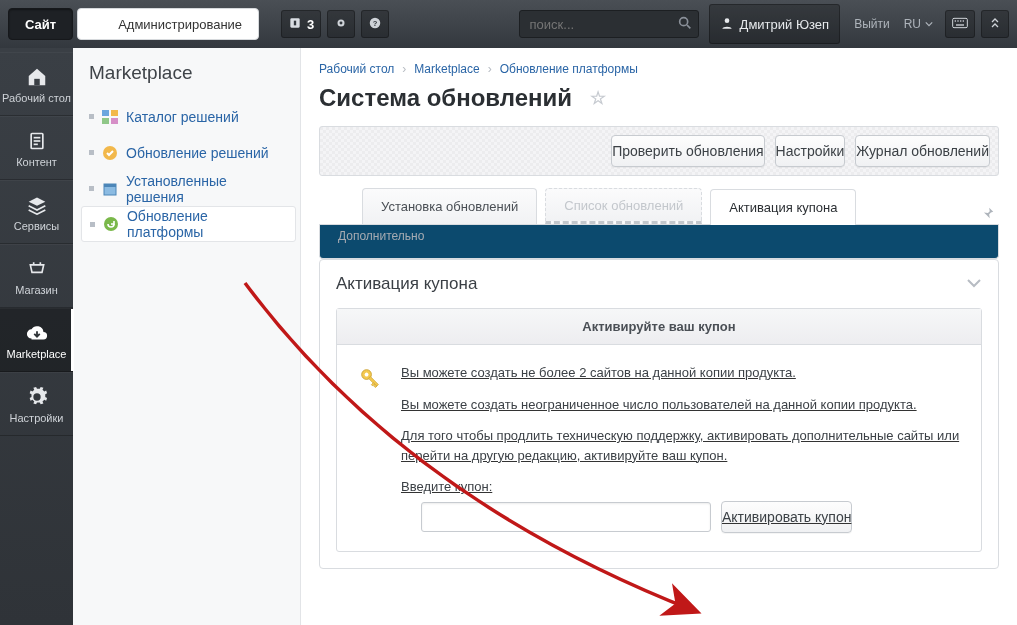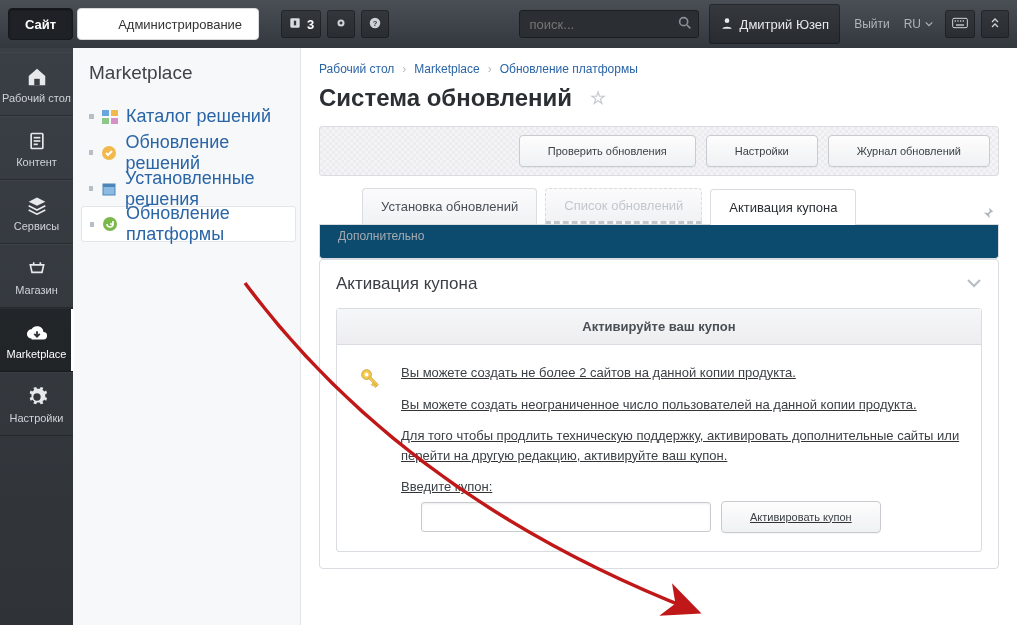--- a/index.html
+++ b/index.html
@@ -26,35 +26,35 @@
   .rail { width:73px; background:linear-gradient(#3a3f45,#2f3338); min-height:577px; display:flex; flex-direction:column; align-items:stretch; padding-top:4px;}
   .rail-item { height:64px; display:flex; flex-direction:column; align-items:center; justify-content:center; gap:3px; color:#cfd3d8; font-size:11px; text-align:center; border-top:1px solid rgba(255,255,255,.04); border-bottom:1px solid rgba(0,0,0,.25); position:relative;}
   .rail-item.active { background:rgba(0,0,0,.35); color:#fff; }
   .rail-item.active::after{ content:""; position:absolute; right:-1px; top:0; bottom:0; width:3px; background:#fff;}
   .rail-ico { width:26px; height:24px; display:flex; align-items:center; justify-content:center; color:#e6e8eb;}
   
   
   .sidebar { width:228px; background:#f7f8f9; border-right:1px solid #e2e4e7; min-height:577px; padding:14px 4px 0 8px;}
   .sidebar h2 { font-size:19px; font-weight:normal; color:#3f4449; margin:0 6px 14px 8px;}
   .snav { list-style:none; }
-  .snav li { display:flex; align-items:center; height:36px; padding:0 8px; gap:8px; color:#2a65a6; font-size:18px; border-top:1px solid transparent;}
+  .snav li { display:flex; align-items:center; height:36px; padding:0 8px; gap:8px; color:#2a65a6; font-size:14px; border-top:1px solid transparent;}
   .snav li .bullet{ width:5px;height:5px;background:#b8bec6; }
   .snav li.active { background:#fff; border:1px solid #e3e5e8; border-radius:3px; color:#2a65a6; font-weight:normal;}
   .snav li .mico { width:16px; height:16px; display:inline-flex; align-items:center; justify-content:center;}
   
   
   .main { flex:1; background:#fff; min-height:577px; padding:14px 18px 16px 18px; position:relative;}
   .crumbs { font-size:12px; color:#8a9099; display:flex; gap:8px; align-items:center; margin-bottom:8px;}
   .crumbs a { color:#2a65a6; text-decoration:none;}
   .crumbs .sep { color:#b7bcc3;}
   h1 { font-size:24px; font-weight:bold; color:#2b2f33; display:flex; align-items:center; gap:18px; margin-bottom:14px;}
   .star { color:#c6cad0; font-size:18px;}
   
   .toolbar { background:repeating-conic-gradient(#ececee 0% 25%, #f4f4f6 0% 50%) 0/6px 6px; border:1px solid #d9dce0; border-radius:3px; padding:8px; display:flex; justify-content:flex-end; gap:10px; margin-bottom:12px;}
-  .btn { height:32px; padding:0 28px; background:linear-gradient(#fdfdfd,#f0f1f3); border:1px solid #c7cbd0; border-radius:4px; color:#3c4146; font-size:11px; display:inline-flex; align-items:center; box-shadow:0 1px 0 rgba(0,0,0,.04);}
+  .btn { height:32px; padding:0 0; background:linear-gradient(#fdfdfd,#f0f1f3); border:1px solid #c7cbd0; border-radius:4px; color:#3c4146; font-size:14px; display:inline-flex; align-items:center; box-shadow:0 1px 0 rgba(0,0,0,.04);}
   
   .tabs { display:flex; align-items:flex-end; gap:8px; border-bottom:1px solid #d9dce0; position:relative; margin-bottom:0;padding-left:43px;}
   .tab { height:36px; padding:0 18px; display:flex; align-items:center; border:1px solid #d9dce0; border-bottom:none; border-radius:4px 4px 0 0; background:linear-gradient(#fbfbfc,#f1f2f4); color:#4a4f55; font-size:13px;}
   .tab.disabled { color:#c3c7cc; border-style:dashed;}
   .tab.active { background:#fff; color:#2b2f33; position:relative; top:1px;}
   .pin { margin-left:auto; color:#aeb4bb; padding:6px 4px 0 0;}
   
   .subtabs { border:1px solid #d9dce0; border-top:none; background:#0c4a6e; height:34px; display:flex; align-items:flex-start; padding:0 10px; border-radius:0 0 4px 4px; margin-bottom:0;}
   .subtab { color:#a6abb2; font-size:12px; padding:4px 8px;}
   

